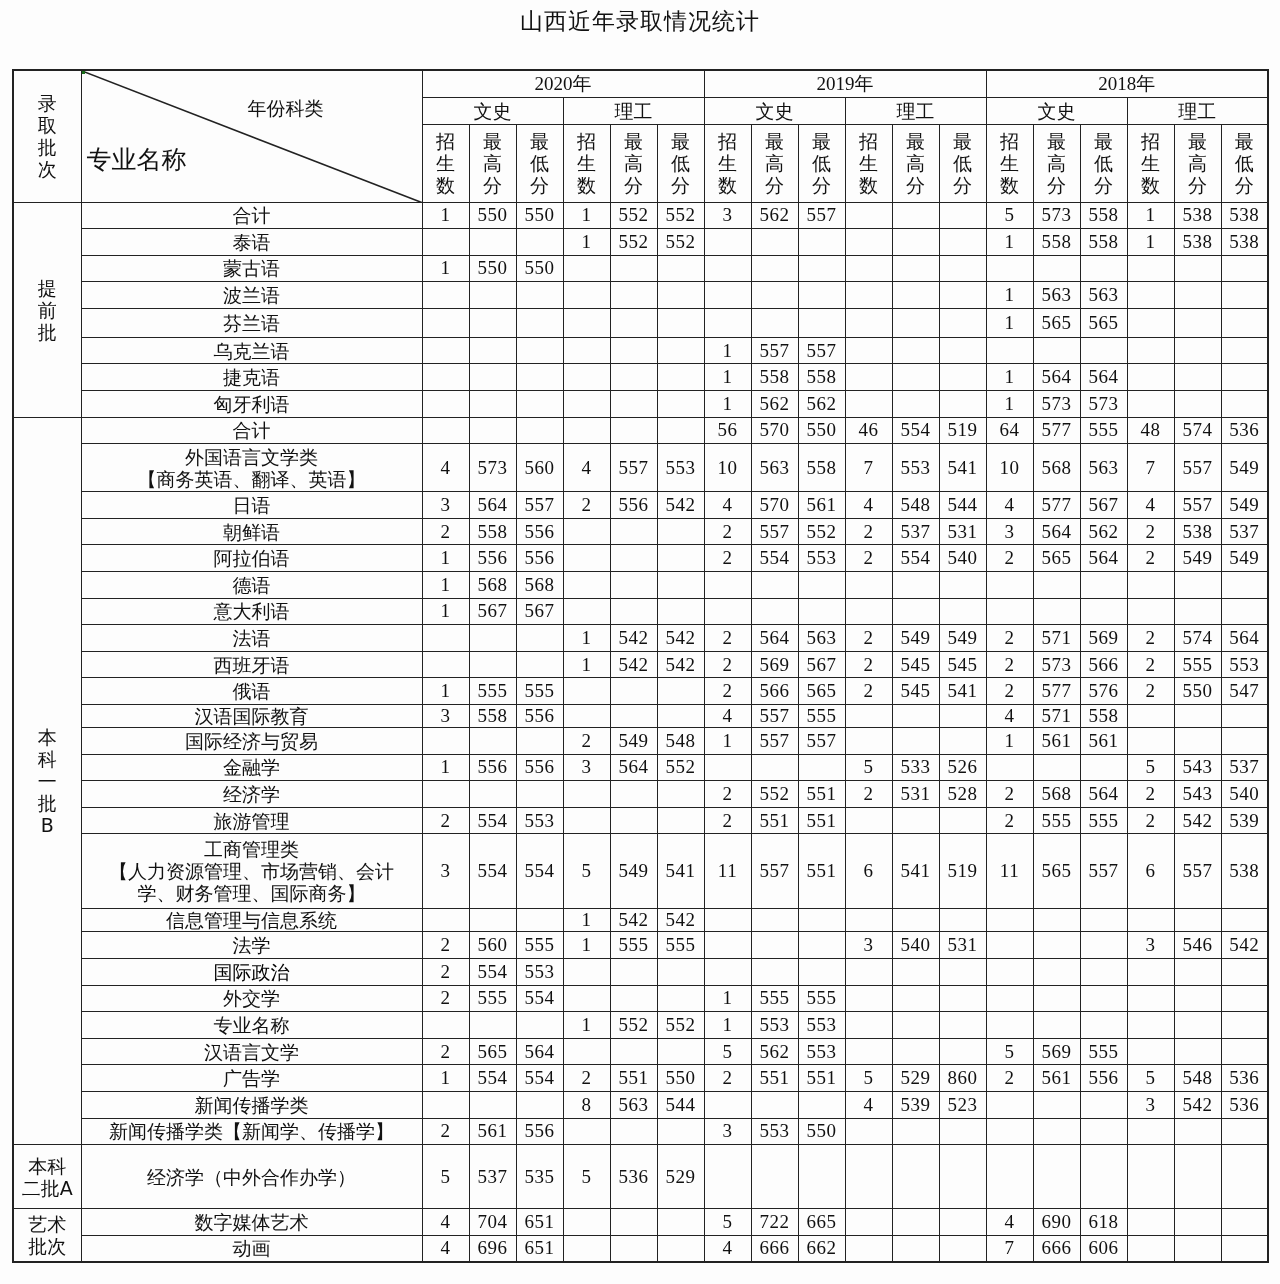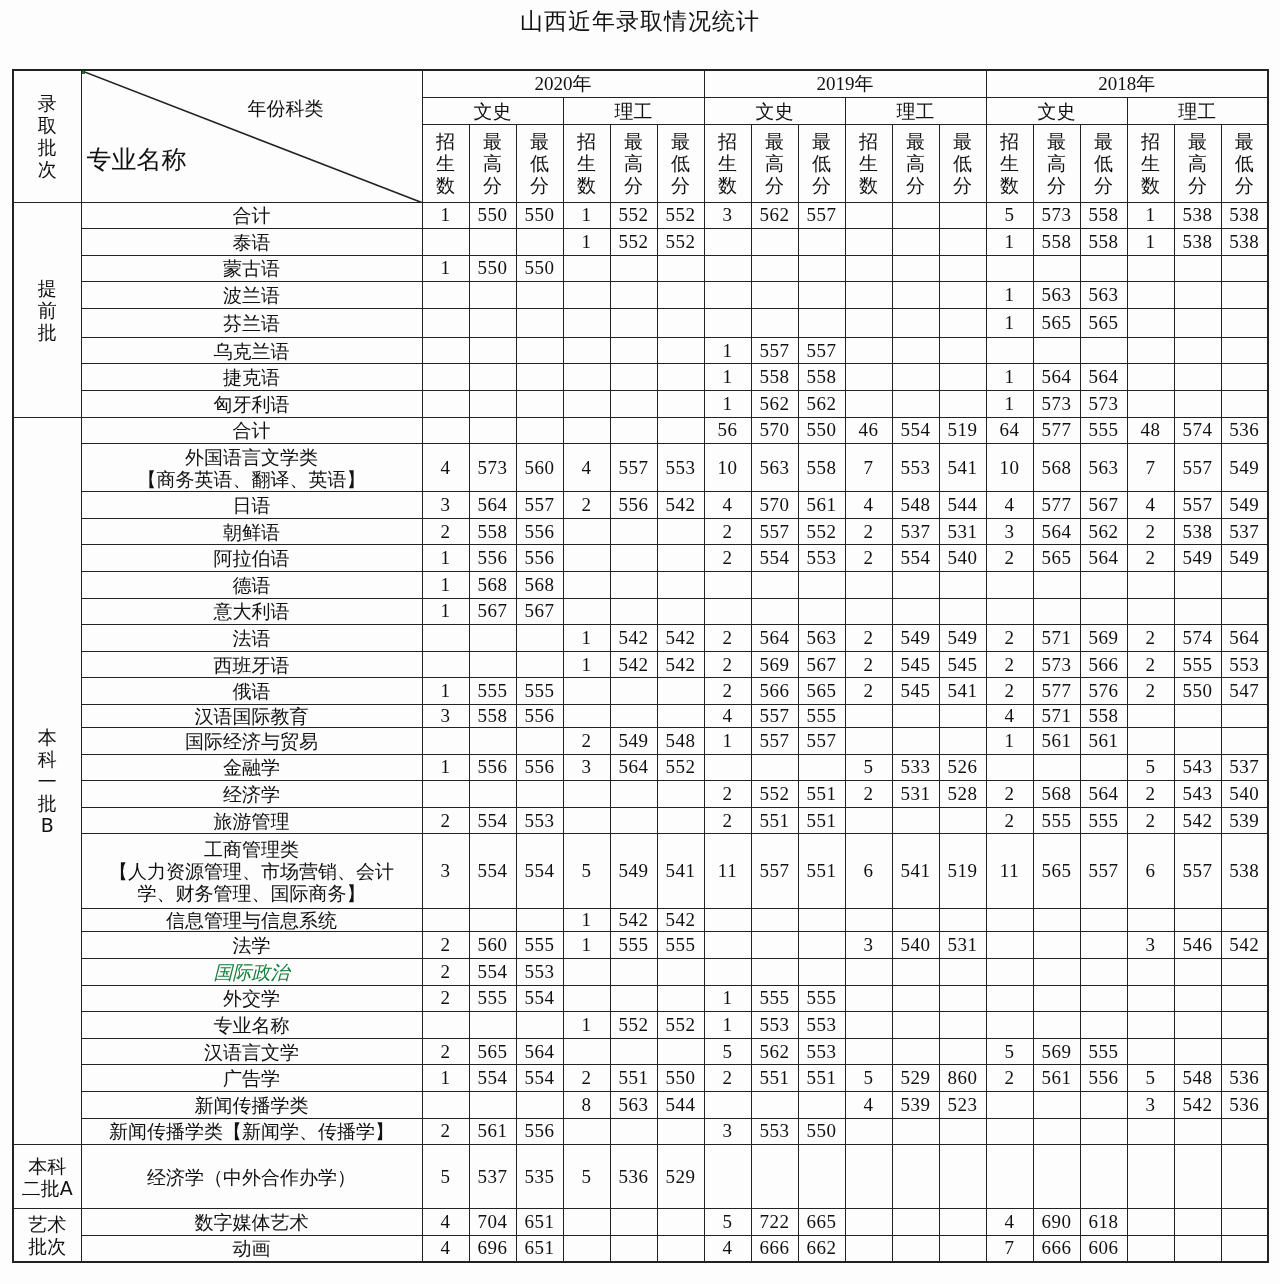--- a/index.html
+++ b/index.html
@@ -16,21 +16,21 @@
     border-collapse: collapse; table-layout: fixed;
     border: 2px solid #222;
   }
   table.grid td, table.grid th {
     border: 1.5px solid #222; padding: 0; font-weight: normal;
     font-size: 19px; line-height: 22px; text-align: center; vertical-align: middle;
     overflow: hidden; white-space: nowrap;
   }
   td.major { text-align: left; padding-left: 4px; white-space: normal; font-family: "DejaVu Sans", "Liberation Sans", sans-serif; font-size: 18px; line-height: 23px; }
   td.major.center { text-align: center; padding-left: 0; }
-  td.major.gray { color: #15803d; font-style: italic; }
+  td.major.gray { color: #000000; }
   td.num { font-family: "Liberation Serif", "DejaVu Serif", serif; font-size: 20px; letter-spacing: 0.5px; }
   td.batch { font-family: "DejaVu Sans", "Liberation Sans", sans-serif; font-size: 19px; line-height: 26px; white-space: normal; }
   .vtext { display: inline-block; width: 1em; white-space: normal; word-break: break-all; line-height: 22px; }
   th.year { font-family: "Liberation Serif", "DejaVu Serif", serif; font-size: 20px; }
   th.subject { font-family: "DejaVu Sans", "Liberation Sans", sans-serif; font-size: 19px; }
   th.metric { font-family: "DejaVu Sans", "Liberation Sans", sans-serif; font-size: 19px; line-height: 25px; }
   th.metric span { display: inline-block; width: 1em; white-space: normal; word-break: break-all; }
   .diag-cell { position: relative; }
   .diag-cell svg { position: absolute; left: 0; top: 0; }
   .diag-top { position: absolute; left: 166px; top: 26px; font-family: "DejaVu Sans", "Liberation Sans", sans-serif; font-size: 19px; }

